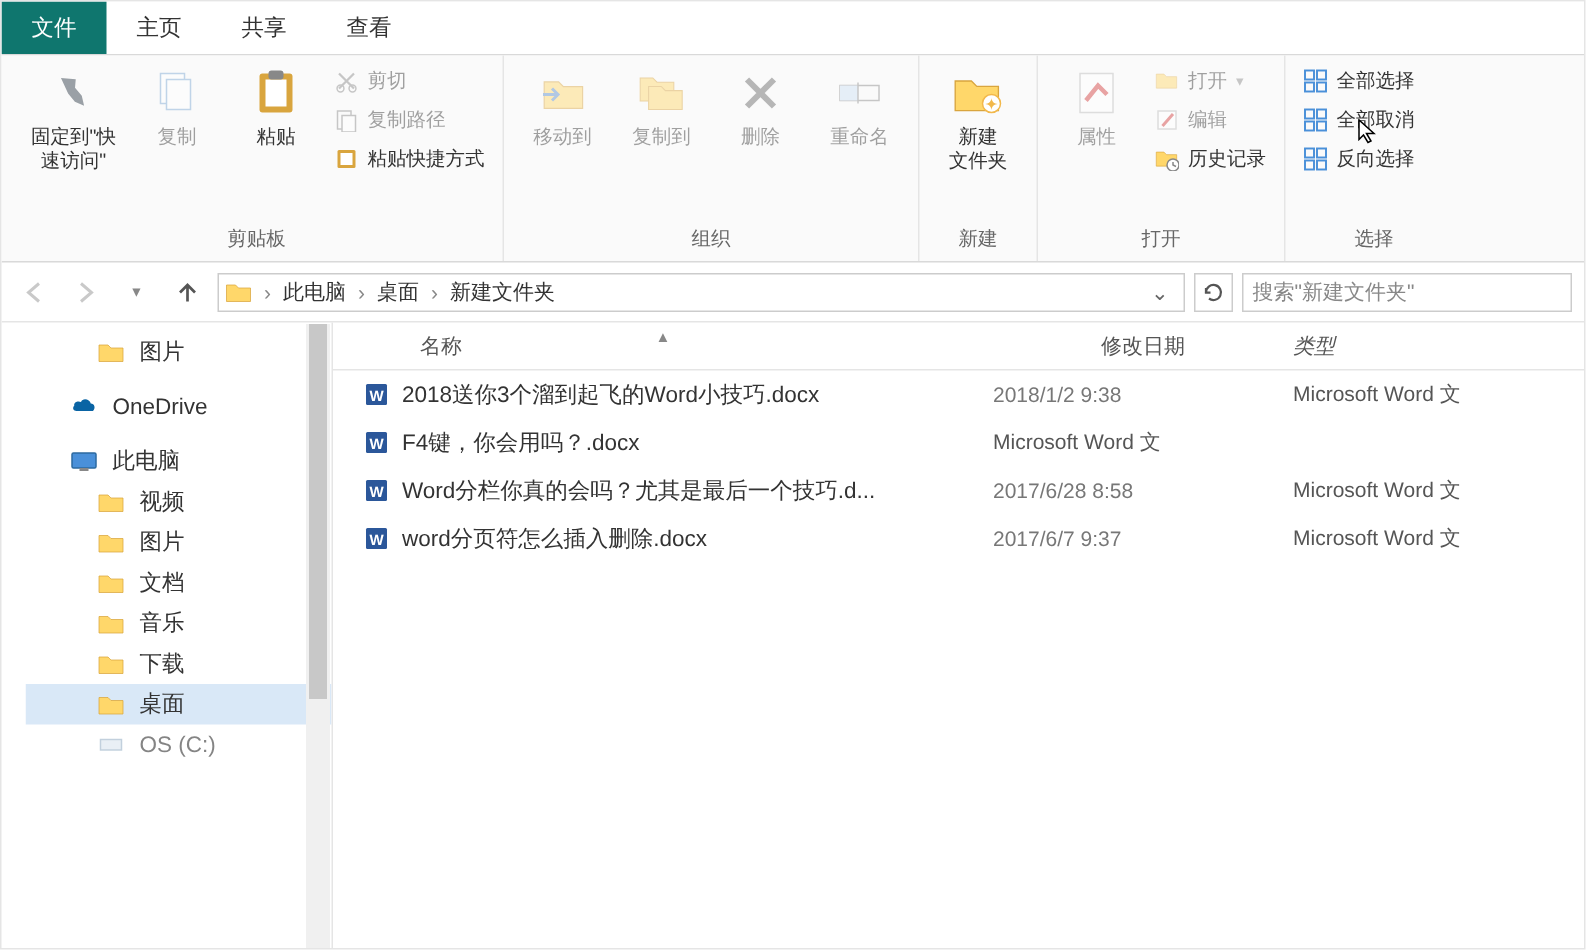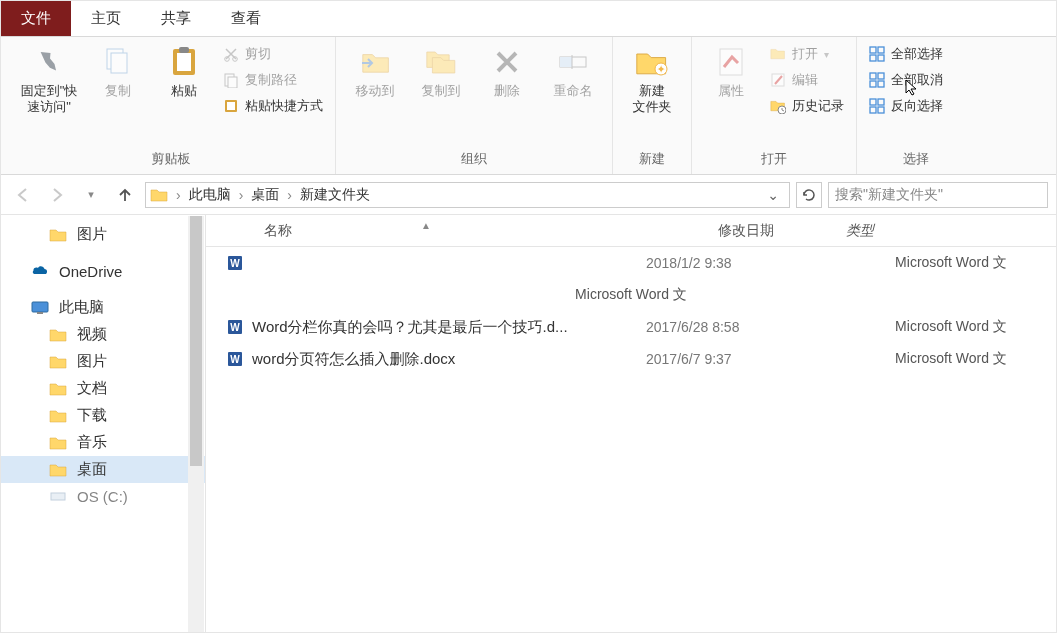--- a/index.html
+++ b/index.html
@@ -1,21 +1,21 @@
 <!DOCTYPE html>
 <html><head>
 <meta charset="utf-8">
 <style>
   * { box-sizing: border-box; font-family: "Microsoft YaHei", "Segoe UI", sans-serif; }
   body { margin: 0; width: 1057px; height: 633px; background: #fff; font-size: 14px; color: #333; overflow: hidden; border:1px solid #e5e5e5; }
 
   
   .tabs { display: flex; align-items: flex-start; height: 36px; background: #fff; border-bottom: 1px solid #d9d9d9; }
   .tab { padding: 8px 20px; font-size: 15px; cursor: pointer; }
-  .tab.active { background: #7f1d1d; color: #fff; }
+  .tab.active { background: #0f766e; color: #fff; }
 
   
   .ribbon { display: flex; background: #fafafa; border-bottom: 1px solid #d9d9d9; height: 138px; }
   .group { display: flex; flex-direction: column; align-items: center; border-right: 1px solid #e5e5e5; padding: 4px 8px 2px 8px; }
   .group-body { display: flex; align-items: flex-start; flex: 1; gap: 4px; }
   .group-label { font-size: 13px; color: #666; padding: 2px 0 4px 0; }
   .big-btn { display: flex; flex-direction: column; align-items: center; justify-content: flex-start; width: 62px; padding: 4px 2px; cursor: pointer; }
   .big-btn .icon { width: 34px; height: 34px; margin-bottom: 4px; }
   .big-btn .lbl { font-size: 13px; text-align: center; line-height: 16px; }
   .big-btn.two { width: 68px; }
@@ -29,41 +29,41 @@
   .nav-arrow { width: 28px; height: 28px; display: flex; align-items: center; justify-content: center; color: #999; cursor: pointer; }
   .crumb-box { flex: 1; display: flex; align-items: center; border: 1px solid #ccc; height: 26px; padding: 0 4px; gap: 2px; }
   .crumb-box .folder-ico { width: 18px; height: 18px; }
   .crumb { font-size: 14px; cursor: pointer; }
   .crumb-sep { color: #888; padding: 0 6px; }
   .crumb-drop { margin-left:auto; padding:0 6px; color:#666; cursor:pointer; }
   .refresh-btn { width: 26px; height: 26px; border: 1px solid #ccc; display:flex; align-items:center; justify-content:center; cursor:pointer; color:#444; }
   .search-box { width: 220px; height: 26px; border: 1px solid #ccc; display:flex; align-items:center; padding:0 6px; color:#888; cursor:text; }
 
   
-  .main { display: flex; height: calc(633px - 36px - 138px - 40px); }
+  .main { display: flex; height: calc(633px - 36px - 138px - 40px); margin-left: 16px; }
   .sidebar { width: 205px; border-right: 1px solid #e5e5e5; overflow-y: auto; padding: 6px 0; position:relative; }
   .sb-item { display: flex; align-items: center; gap: 8px; padding: 4px 8px 4px 30px; font-size: 15px; cursor: pointer; }
   .sb-item.l2 { padding-left: 48px; }
   .sb-item.selected { background: #d9e8f7; }
   .sb-item .fico { width: 20px; height: 18px; flex-shrink:0; }
   .sb-space { height: 10px; }
   .scrollbar { position:absolute; right:1px; top:1px; width:16px; height:calc(100% - 2px); background:#f0f0f0; }
   .scroll-thumb { position:absolute; top:0; left:2px; width:12px; height:60%; background:#c8c8c8; }
 
   .file-area { flex: 1; display: flex; flex-direction: column; overflow:hidden; }
   .file-header { display: flex; border-bottom: 1px solid #e5e5e5; height: 32px; align-items: center; color: #555; font-size: 14px; }
   .fh-name { width: 440px; padding-left: 58px; position:relative; }
   .fh-sort { position:absolute; left:50%; top:-2px; transform:translateX(-50%); color:#888; font-size:10px; }
   .fh-date { width: 200px; text-align: center; }
   .fh-type { flex: 1; font-style: italic; }
   .file-row { display: flex; align-items: center; height: 32px; cursor: pointer; }
   .fr-name { width: 440px; display: flex; align-items: center; gap: 8px; padding-left: 20px; font-size: 15px; overflow:hidden; white-space:nowrap; }
   .fr-name .wico { width: 18px; height: 18px; flex-shrink:0; }
   .fr-date { width: 200px; color: #777; font-size: 14px; }
-  .fr-type { flex: 1; color: #555; font-size: 14px; overflow:hidden; white-space:nowrap;text-align:center; }
+  .fr-type { flex: 1; color: #555; font-size: 14px; overflow:hidden; white-space:nowrap; }
 
   svg { display:block; }
 </style>
 </head>
 <body>
 
 <svg width="0" height="0" style="position:absolute">
   <defs>
     <g id="folder-y">
       <path d="M1 4 L7 4 L9 6 L17 6 L17 15 L1 15 Z" fill="#ffd76a" stroke="#d9a53e" stroke-width="0.5"></path>
@@ -394,29 +394,29 @@
           </svg>
         </span>
         <span>文档</span>
       </div>
     <div class="sb-item l2">
         <span class="fico">
           <svg width="20" height="18">
             <use href="#folder-y"></use>
           </svg>
         </span>
+        <span>音乐</span>
+      </div>
+    <div class="sb-item l2">
+        <span class="fico">
+          <svg width="20" height="18">
+            <use href="#folder-y"></use>
+          </svg>
+        </span>
         <span>下载</span>
-      </div>
-    <div class="sb-item l2">
-        <span class="fico">
-          <svg width="20" height="18">
-            <use href="#folder-y"></use>
-          </svg>
-        </span>
-        <span>音乐</span>
       </div>
     <div class="sb-item l2 selected">
         <span class="fico">
           <svg width="20" height="18">
             <use href="#folder-y"></use>
           </svg>
         </span>
         <span>桌面</span>
       </div>
     <div class="sb-item l2" style="opacity:0.6">
@@ -439,45 +439,54 @@
       <div class="fh-type">类型</div>
     </div>
 
     <div class="file-row">
       <div class="fr-name">
           <span class="wico">
             <svg width="18" height="18">
               <use href="#word-ico"></use>
             </svg>
           </span>
+          <span>2018送你3个溜到起飞的Word小技巧.docx</span>
         </div>
       <div class="fr-date">2018/1/2 9:38</div>
-      <div class="fr-type">Microsoft Word 文</div>
-    </div>
-    <div class="file-row">
       <div class="fr-type">Microsoft Word 文</div>
     </div>
     <div class="file-row">
       <div class="fr-name">
           <span class="wico">
             <svg width="18" height="18">
               <use href="#word-ico"></use>
             </svg>
           </span>
-          <span>Word分栏你真的会吗？尤其是最后一个技巧.d...</span>
-        </div>
-      <div class="fr-date">2017/6/28 8:58</div>
+          <span>F4键，你会用吗？.docx</span>
+        </div>
       <div class="fr-type">Microsoft Word 文</div>
     </div>
     <div class="file-row">
       <div class="fr-name">
           <span class="wico">
             <svg width="18" height="18">
               <use href="#word-ico"></use>
             </svg>
           </span>
+          <span>Word分栏你真的会吗？尤其是最后一个技巧.d...</span>
+        </div>
+      <div class="fr-date">2017/6/28 8:58</div>
+      <div class="fr-type">Microsoft Word 文</div>
+    </div>
+    <div class="file-row">
+      <div class="fr-name">
+          <span class="wico">
+            <svg width="18" height="18">
+              <use href="#word-ico"></use>
+            </svg>
+          </span>
           <span>word分页符怎么插入删除.docx</span>
         </div>
       <div class="fr-date">2017/6/7 9:37</div>
       <div class="fr-type">Microsoft Word 文</div>
     </div>
   </div>
 </div>
 
 </body></html>

